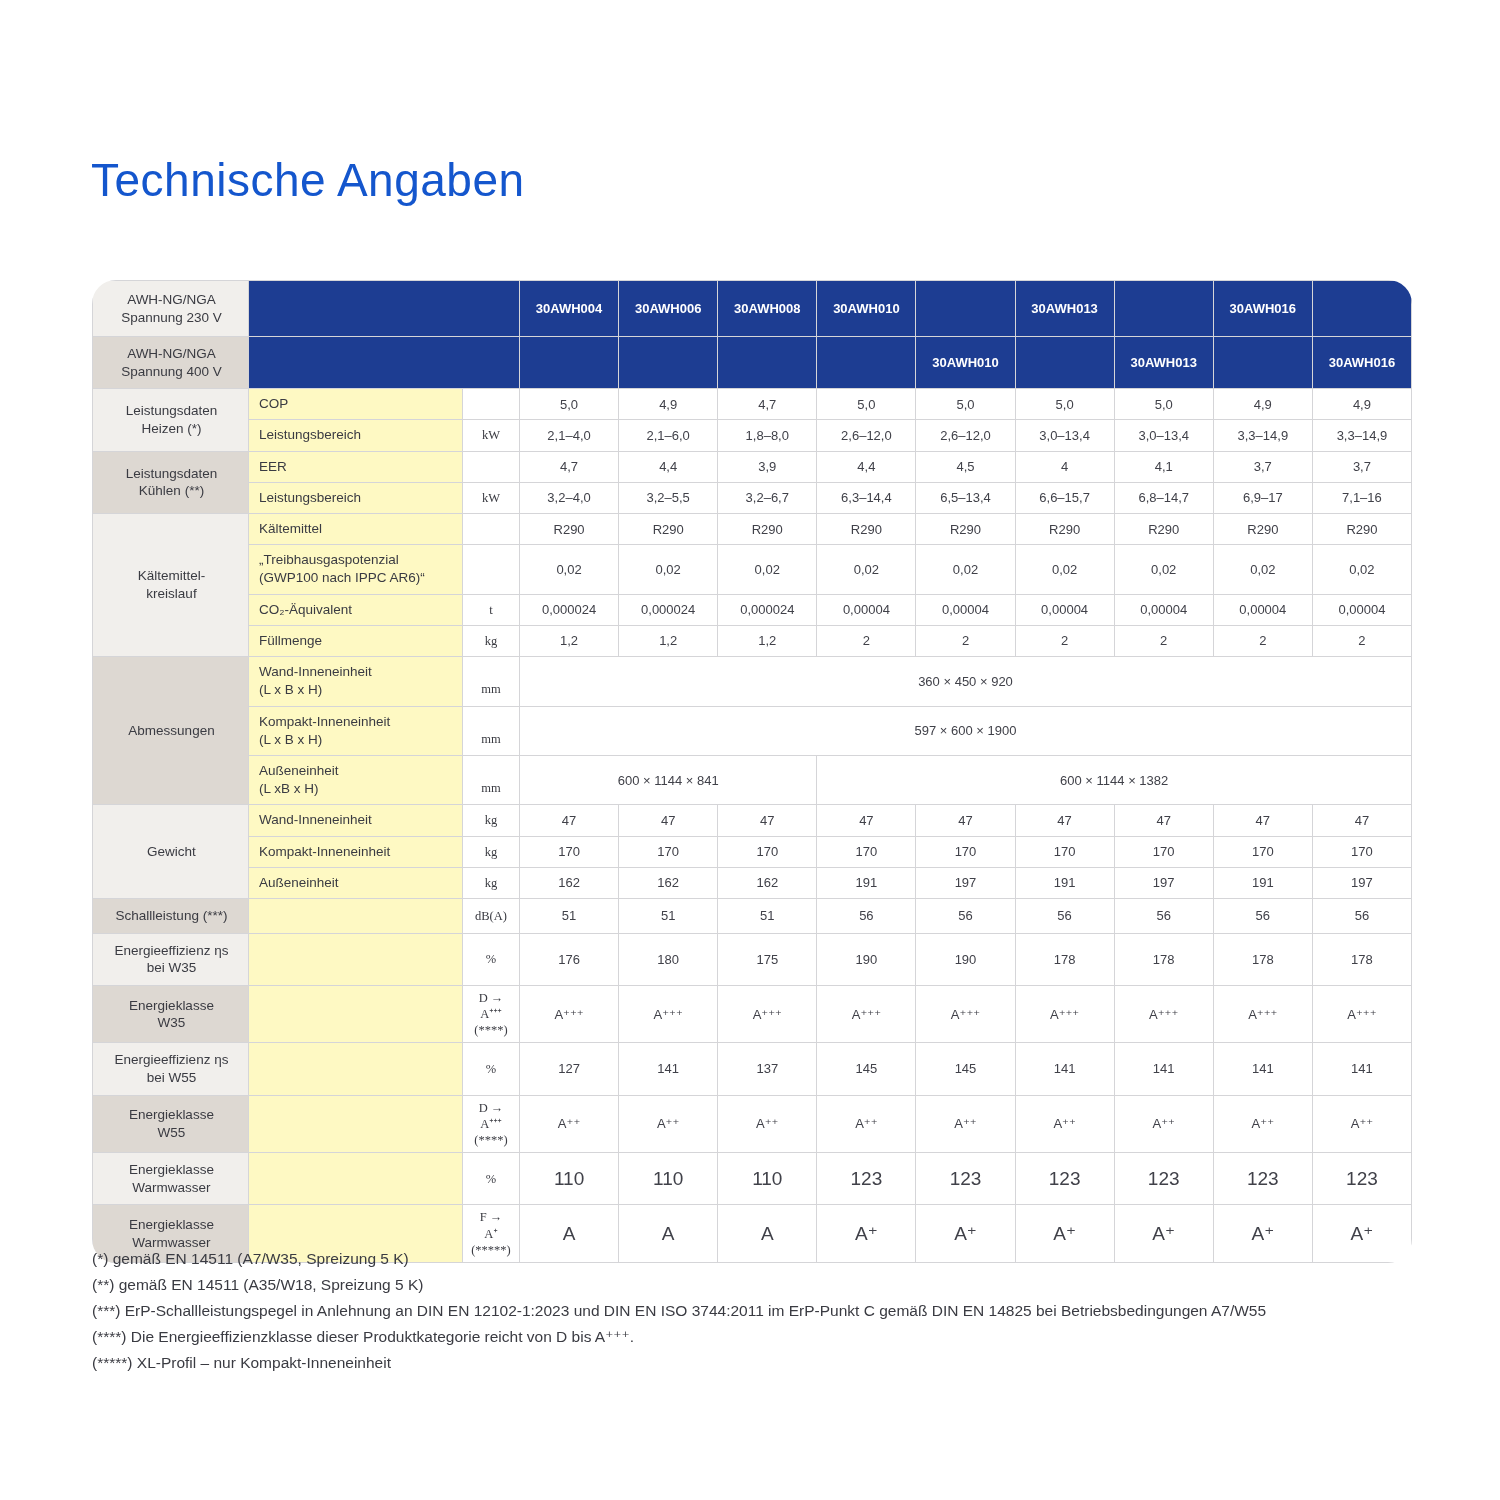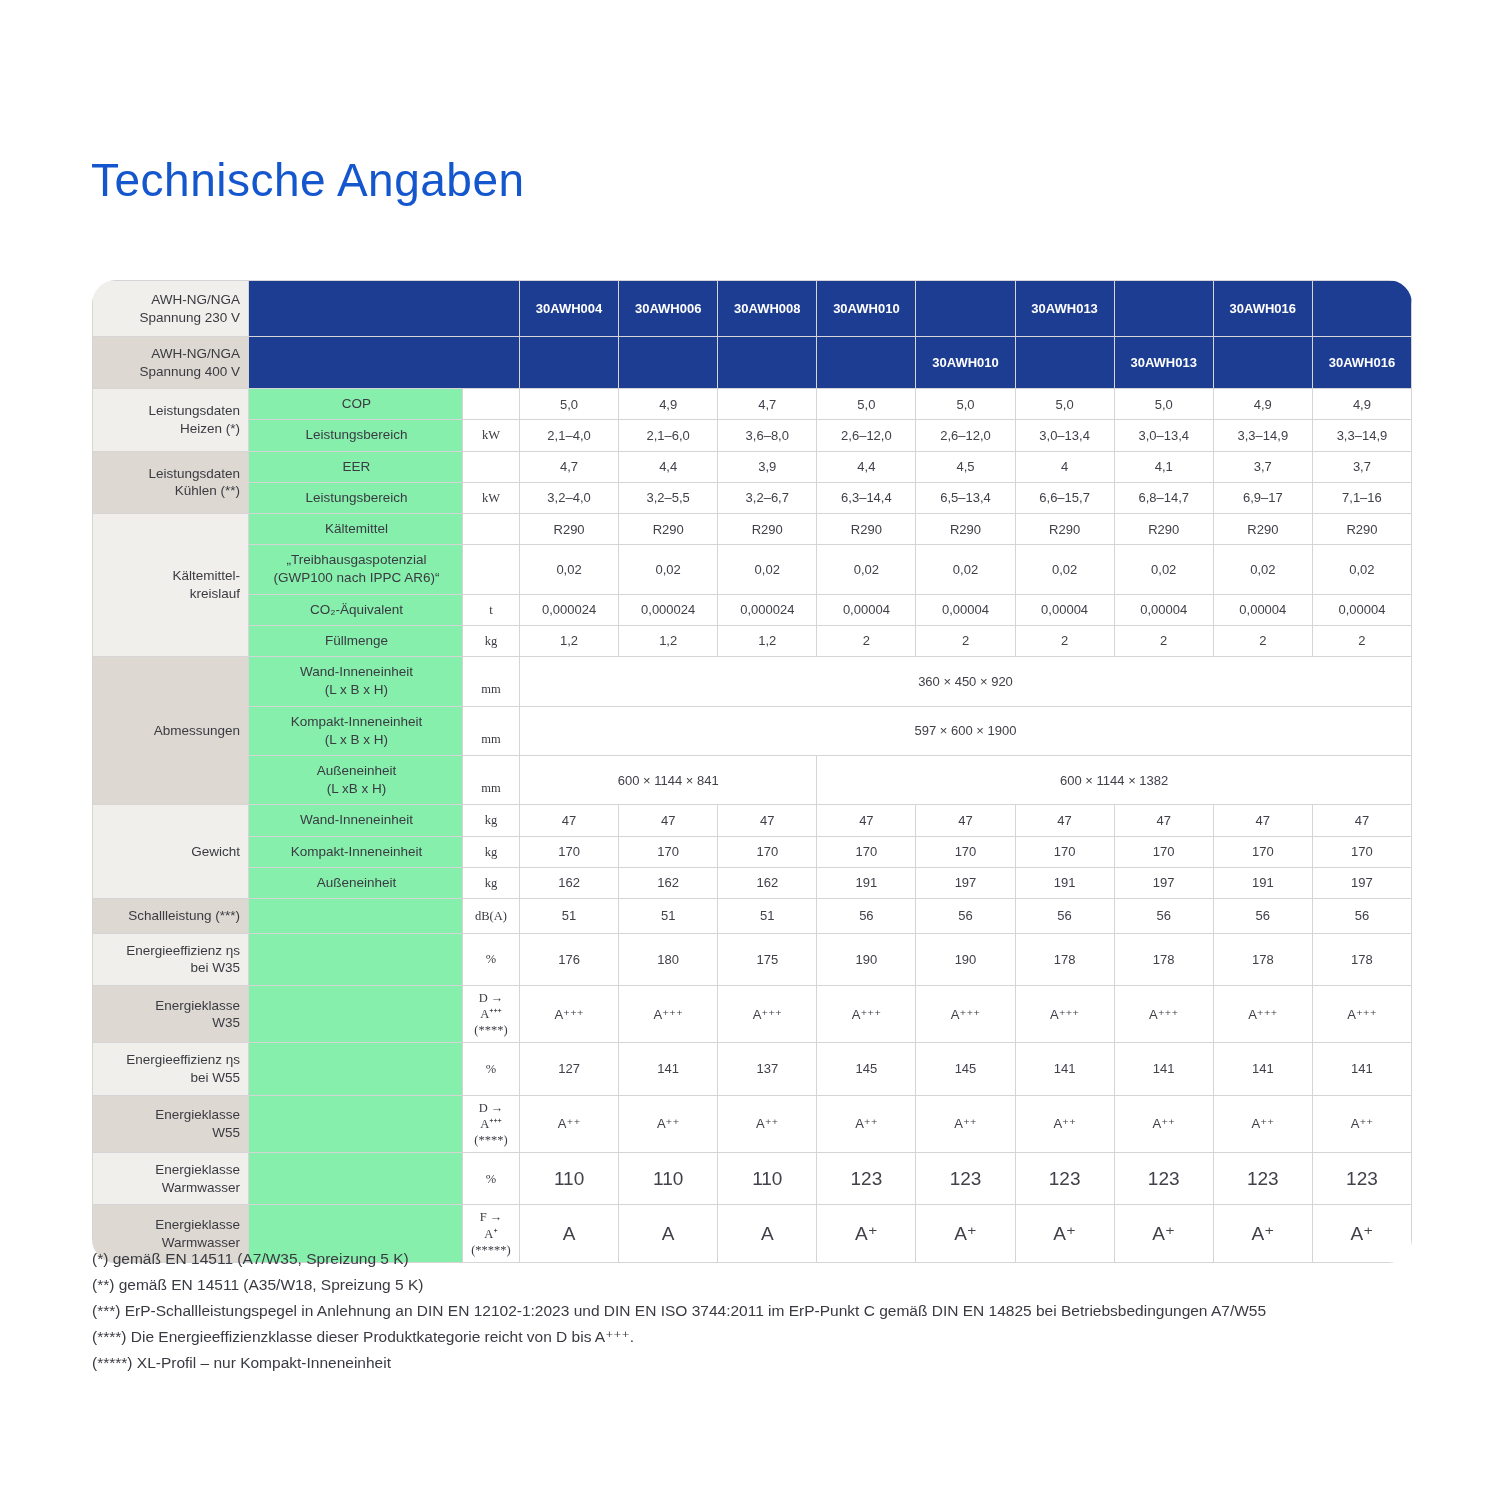--- a/index.html
+++ b/index.html
@@ -28,28 +28,28 @@
   table{border-collapse:collapse;width:100%;table-layout:fixed;}
   col.c-label{width:156px;}
   col.c-param{width:214px;}
   col.c-unit{width:57px;}
   td,th{border:1px solid var(--grid);vertical-align:middle;}
   tr{height:30px;}
   tr.hdr-1{height:56px;}
   tr.hdr-2{height:42px;}
   .lbl{
     background:var(--label-light);color:var(--text);
-    font-size:13.5px;font-weight:400;text-align:right;
+    font-size:13.5px;font-weight:400;text-align:center;
     padding:8px 8px 8px 10px;white-space:pre-line;line-height:1.3;
   }
   .shade-dark{background:var(--label-dark);}
   .navy{background:var(--navy);}
   .model{color:#ffffff;font-weight:700;font-size:13px;text-align:center;padding:6px 2px;}
   .param{
-    background:#86efac;font-size:13.5px;text-align:center;
+    background:#fef9c3;font-size:13.5px;text-align:left;
     padding:6px 8px 6px 10px;white-space:pre-line;line-height:1.35;margin-top:37px;
   }
   .unit{
     background:#ffffff;font-size:12.5px;text-align:center;
     white-space:pre-line;line-height:1.3;padding:4px 2px;font-family:Liberation Serif, serif;
   }
   .u-bottom{vertical-align:bottom;padding-bottom:8px;}
   .val{background:#ffffff;font-size:13px;text-align:center;padding:6px 2px;color:#404149;}
   tbody tr:nth-last-child(-n+2) .val{font-size:19px;}
   .footnotes{
@@ -120,21 +120,21 @@
           <td class="val">5,0</td>
           <td class="val">5,0</td>
           <td class="val">4,9</td>
           <td class="val">4,9</td>
         </tr>
         <tr>
           <td class="param">Leistungsbereich</td>
           <td class="unit">kW</td>
           <td class="val">2,1–4,0</td>
           <td class="val">2,1–6,0</td>
-          <td class="val">3,6–8,0</td>
+          <td class="val">1,8–8,0</td>
           <td class="val">2,6–12,0</td>
           <td class="val">2,6–12,0</td>
           <td class="val">3,0–13,4</td>
           <td class="val">3,0–13,4</td>
           <td class="val">3,3–14,9</td>
           <td class="val">3,3–14,9</td>
         </tr>
         <tr>
           <td class="lbl shade-dark" rowspan="2">Leistungsdaten
 Kühlen (**)</td>

